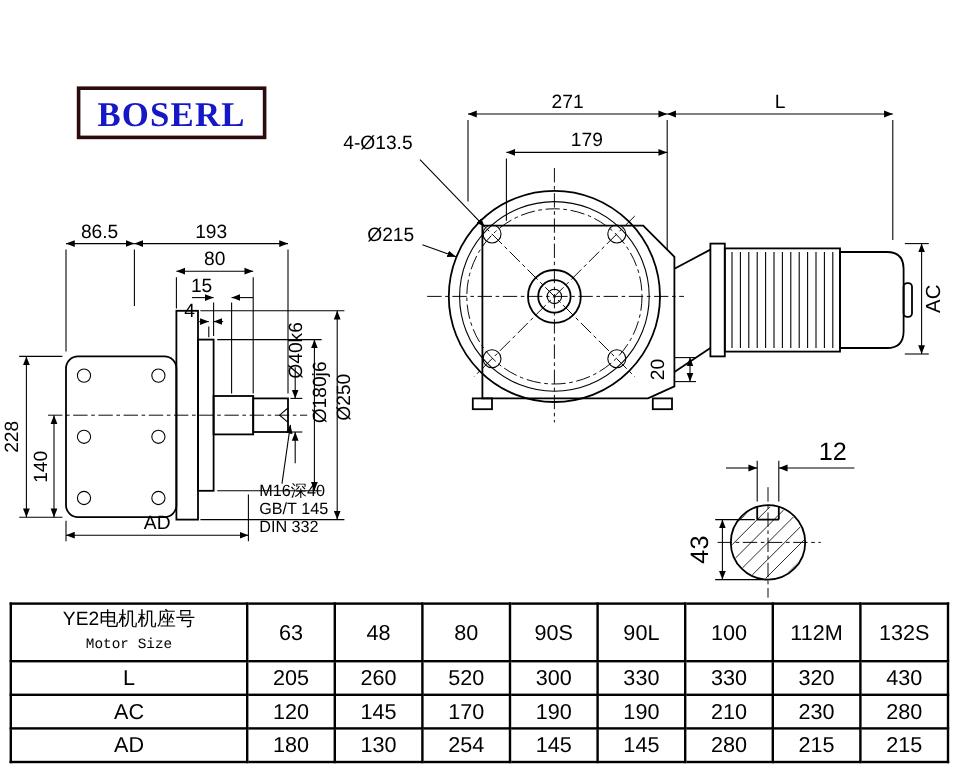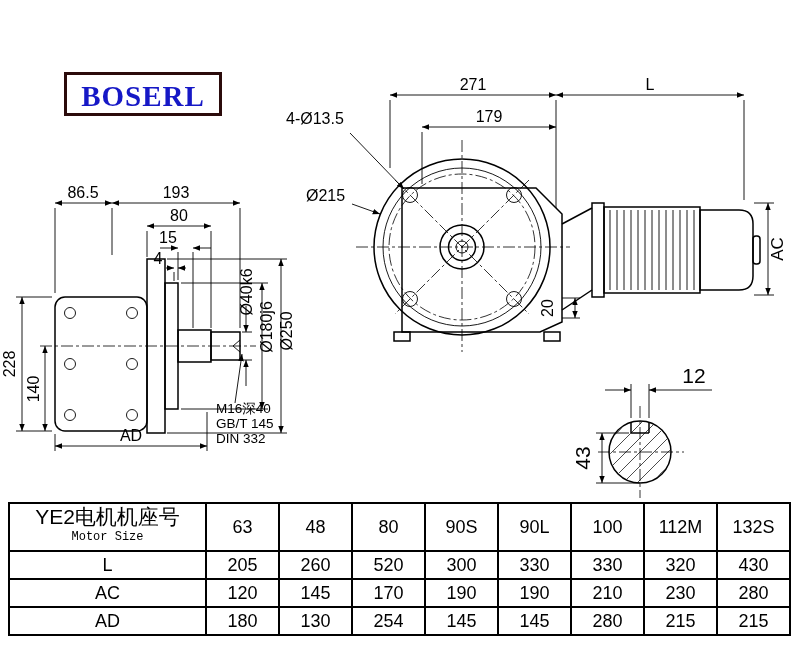--- a/index.html
+++ b/index.html
@@ -20,21 +20,21 @@
   .thin{stroke:#000;stroke-width:0.9;fill:none;}
   .dim{stroke:#000;stroke-width:0.9;fill:none;}
   .cl{stroke:#000;stroke-width:0.8;fill:none;stroke-dasharray:12 3 3 3;}
   .hatch{stroke:#000;stroke-width:0.7;fill:none;}
   table.spec{position:absolute;left:8px;top:502px;width:783px;border-collapse:collapse;
              table-layout:fixed;text-align:center;font-size:18px;background:#fff;}
   table.spec td{border:2px solid #000;padding:0;vertical-align:middle;}
   table.spec td.first{width:195px;}
   .hdr-row td{height:46px;}
   .val-row td{height:26px;}
-  .hdr-cn{font-size:21px;line-height:21px;}
+  .hdr-cn{font-size:16px;line-height:21px;}
   .hdr-en{font-size:12px;line-height:21px;font-family:"Liberation Mono",monospace;}
 </style>
 </head>
 <body>
 
 <div class="page">
 
 
   <div class="logo">
     <span class="logo-text">BOSERL</span>

